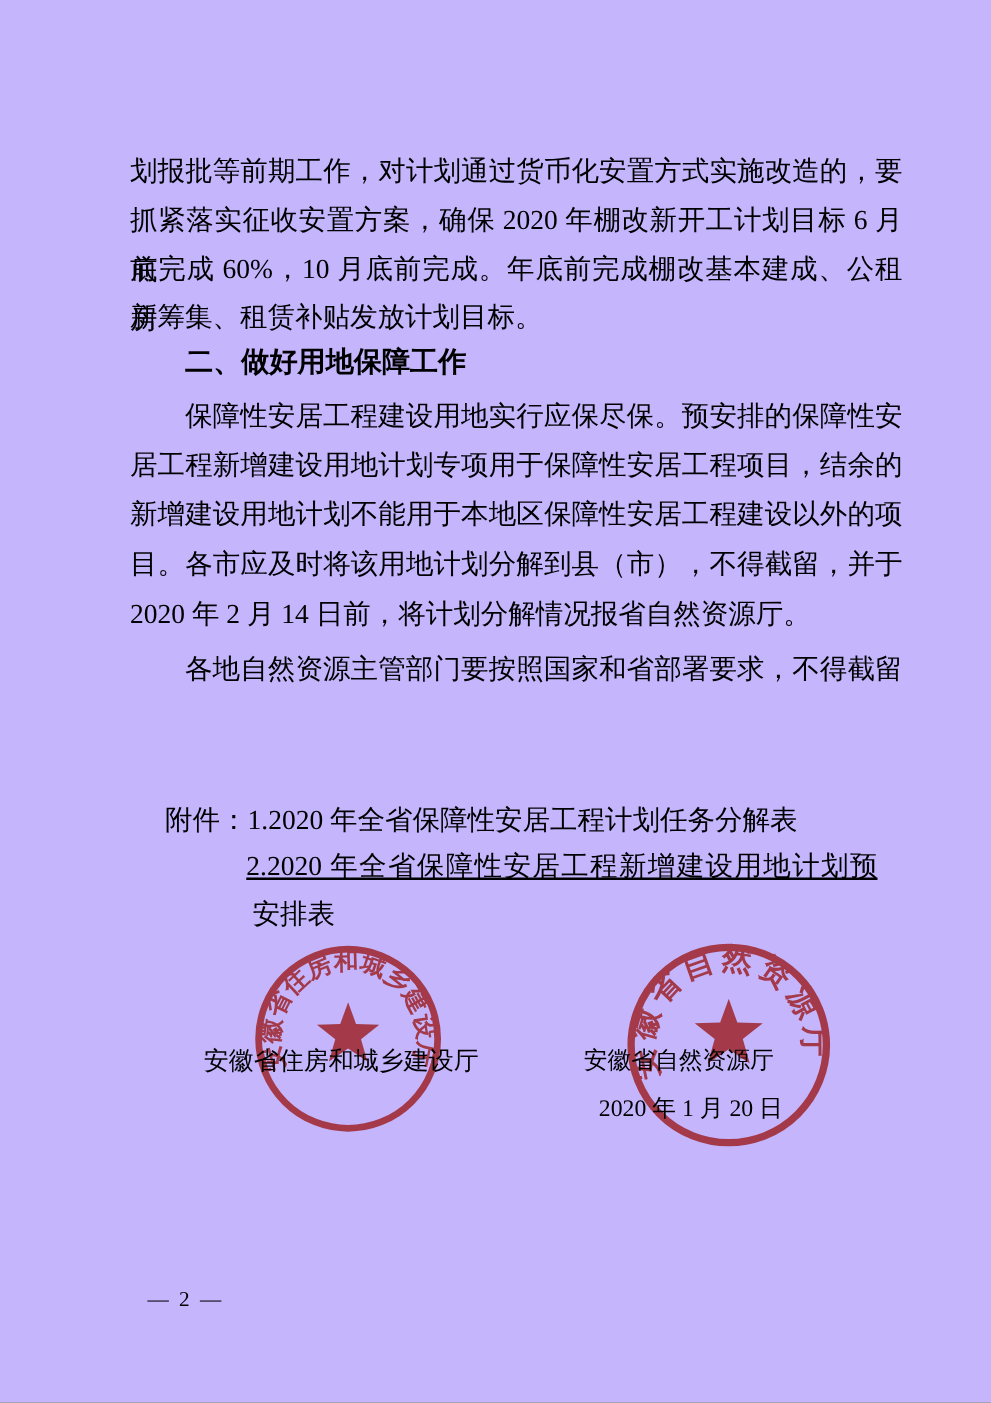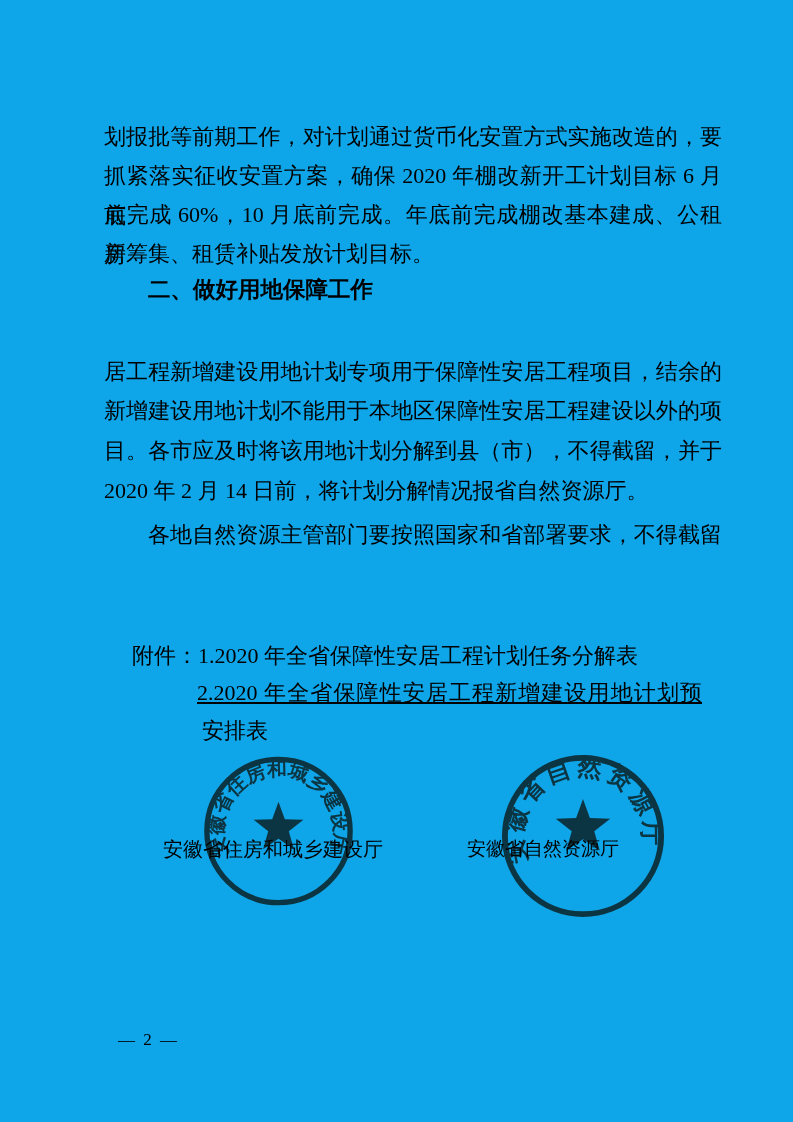--- a/index.html
+++ b/index.html
@@ -1,20 +1,20 @@
 <!DOCTYPE html>
 <html><head>
 <meta charset="utf-8">
 <style>
   html,body { margin:0; padding:0; background:#888; }
   .page {
     position:relative;
     width:793px; height:1122px;
     margin:0 auto;
-    background:#0ea5e9;
+    background:#c4b5fd;
     font-family:"Liberation Serif","DejaVu Serif",serif;
     color:#000;
     overflow:hidden;
   }
   .line {
     position:absolute;
     left:104px; width:618px;
     height:40px; line-height:40px;
     font-size:22px;
     letter-spacing:0;
@@ -62,33 +62,35 @@
 
 <div class="page">
 
   <div class="line fill" style="top:117px">划报批等前期工作，对计划通过货币化安置方式实施改造的，要</div>
   <div class="line fill" style="top:156px">抓紧落实征收安置方案，确保 2020 年棚改新开工计划目标 6 月底</div>
   <div class="line fill" style="top:195px">前完成 60%，10 月底前完成。年底前完成棚改基本建成、公租房</div>
   <div class="line heading indent" style="top:270px">二、做好用地保障工作</div>
 
   <div class="line" style="top:234px">新筹集、租赁补贴发放计划目标。</div>
 
+  <div class="line fill indent" style="top:313px">保障性安居工程建设用地实行应保尽保。预安排的保障性安</div>
   <div class="line fill" style="top:352px">居工程新增建设用地计划专项用于保障性安居工程项目，结余的</div>
   <div class="line fill" style="top:391px">新增建设用地计划不能用于本地区保障性安居工程建设以外的项</div>
   <div class="line fill" style="top:431px">目。各市应及时将该用地计划分解到县（市），不得截留，并于</div>
   <div class="line" style="top:471px">2020 年 2 月 14 日前，将计划分解情况报省自然资源厅。</div>
 
   <div class="line fill indent" style="top:515px">各地自然资源主管部门要按照国家和省部署要求，不得截留</div>
 
   <div class="line att-1" style="top:636px">附件：1.2020 年全省保障性安居工程计划任务分解表</div>
   <div class="line fill att-2" style="top:673px">2.2020 年全省保障性安居工程新增建设用地计划预</div>
   <div class="line att-3" style="top:711px">安排表</div>
 
   <div class="sig" style="left:163px; top:836px">安徽省住房和城乡建设厅</div>
   <div class="sig sig-right" style="left:467px; top:836px">安徽省自然资源厅</div>
+  <div class="sig sig-right" style="left:479px; top:875px">2020 年 1 月 20 日</div>
 
   <svg class="seal" style="left:200px; top:754px" width="157" height="154" viewBox="0 0 100 100">
     <defs>
       <path id="arcL" d="M 17.4 65.2 A 36 36 0 1 1 82.6 65.2" fill="none"></path>
     </defs>
     <circle cx="50" cy="50" r="46.5" fill="none" stroke-width="3.5" stroke="#cf3a30"></circle>
     <polygon points="50,31 45.9,42.3 33.8,42.7 43.3,50.2 40,61.8 50,55 60,61.8 56.7,50.2 66.2,42.7 54.1,42.3" fill="#cf3a30"></polygon>
     <text font-size="12.8" letter-spacing="0.15" fill="#cf3a30">
       <textPath href="#arcL" startOffset="0">安徽省住房和城乡建设厅</textPath>
     </text>

